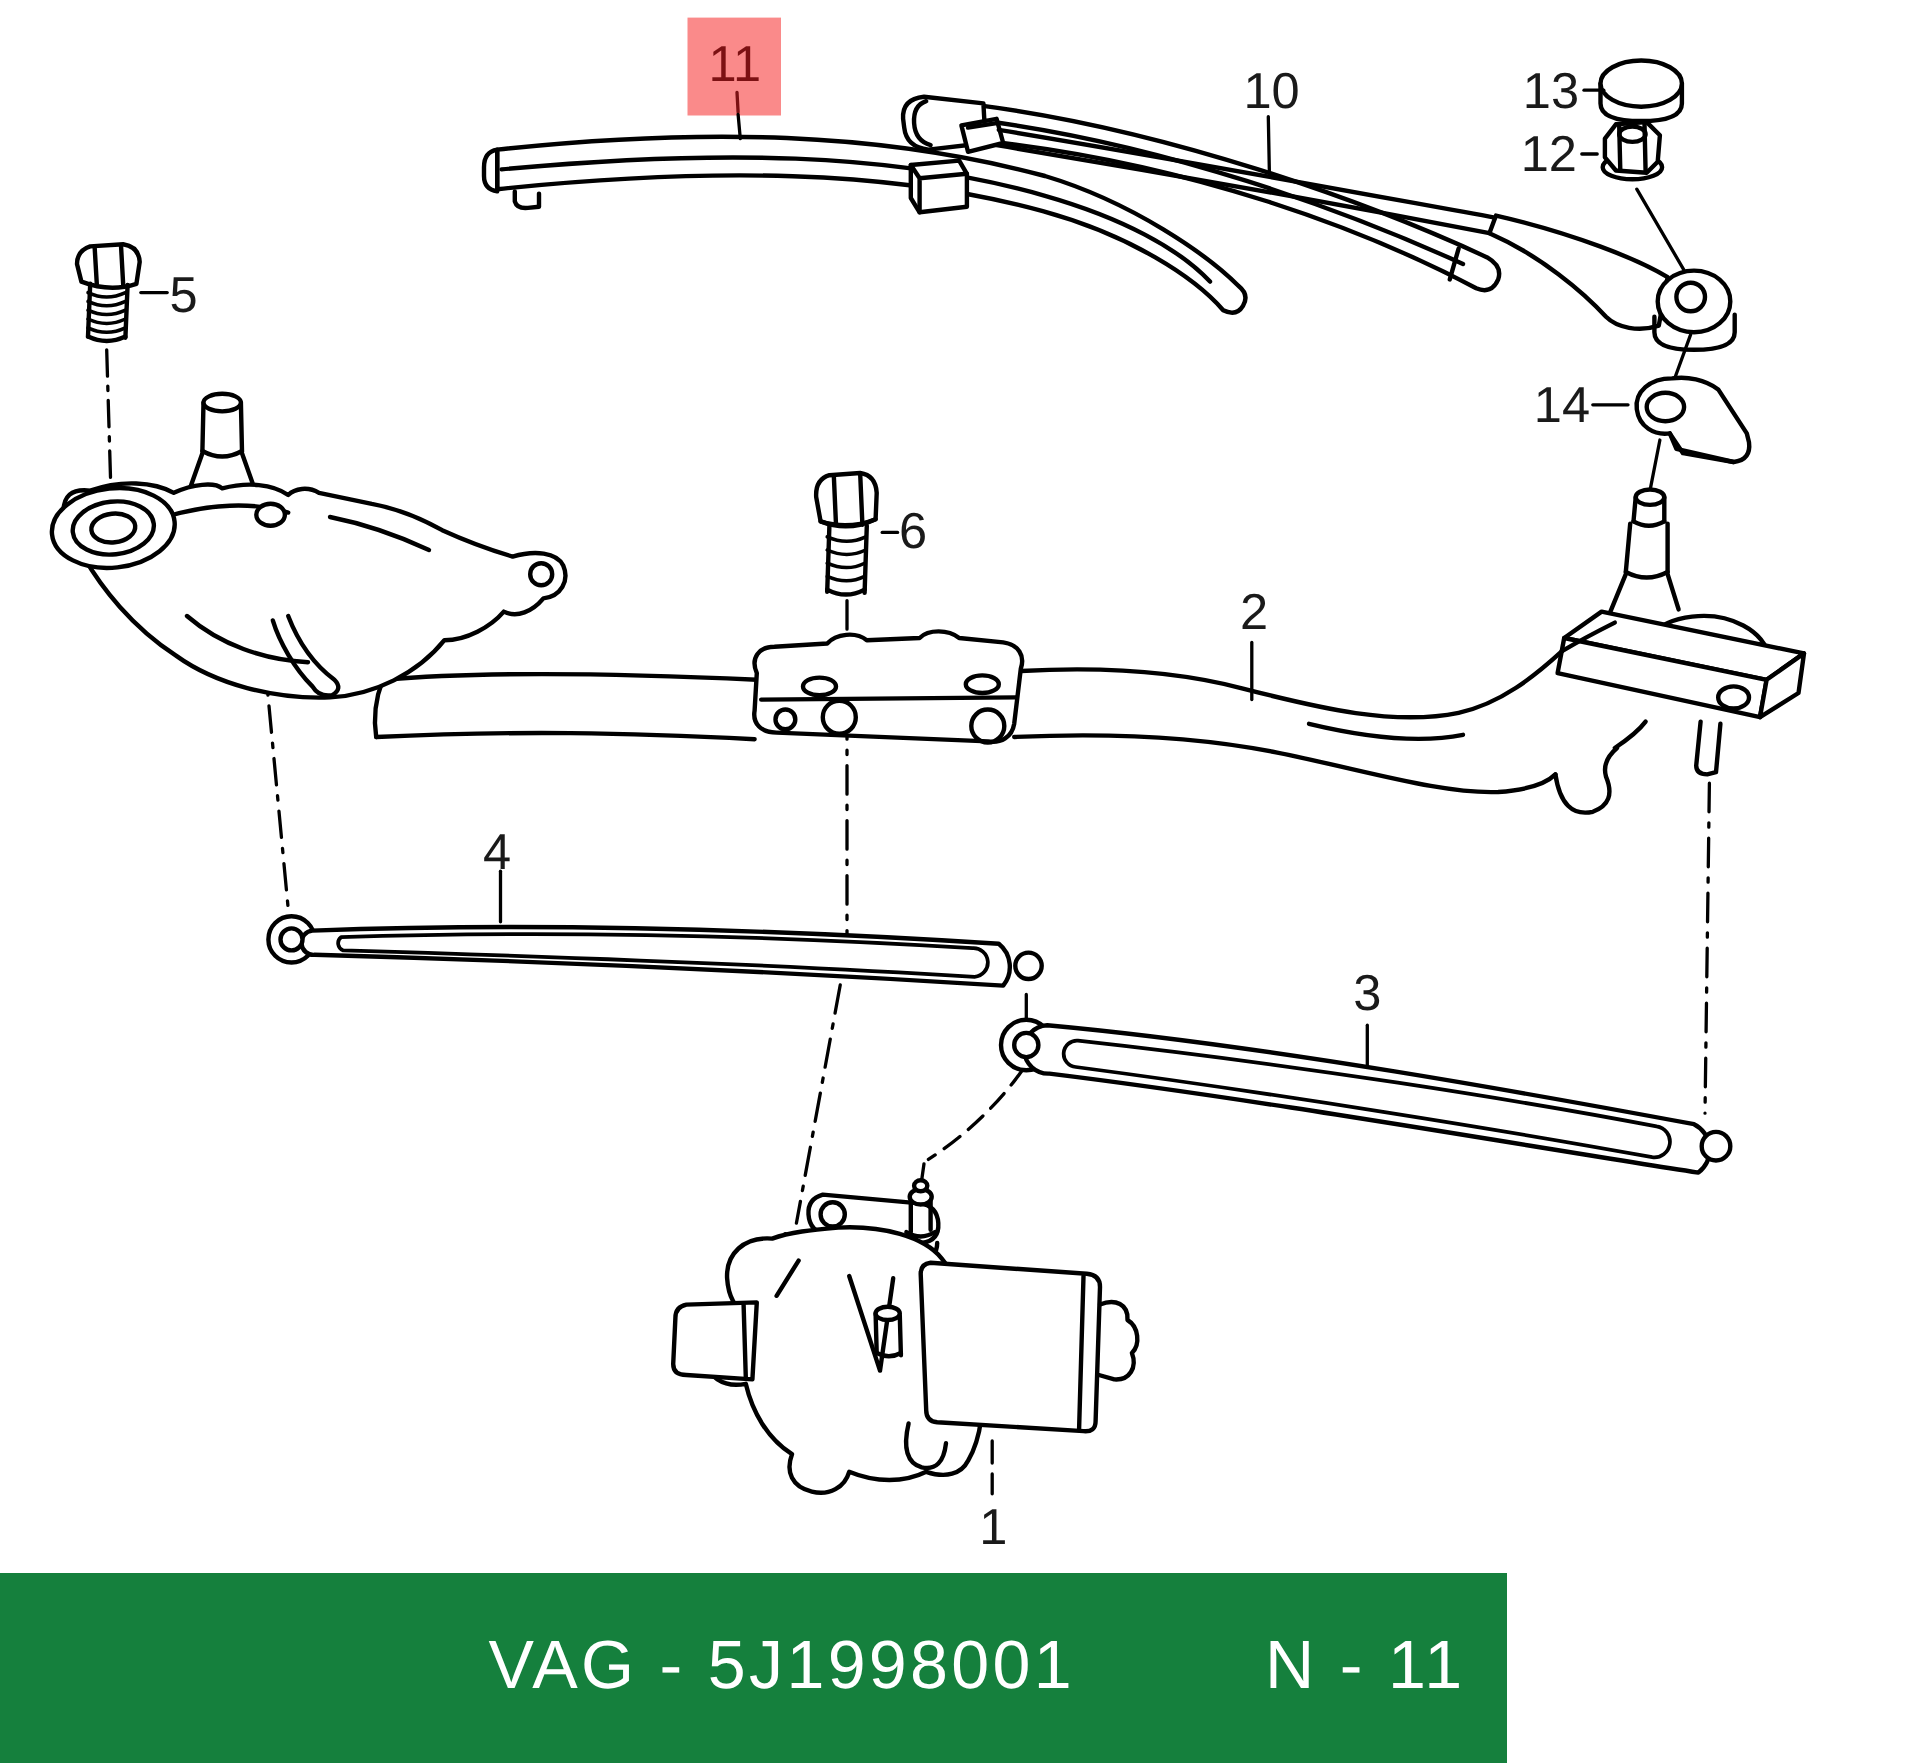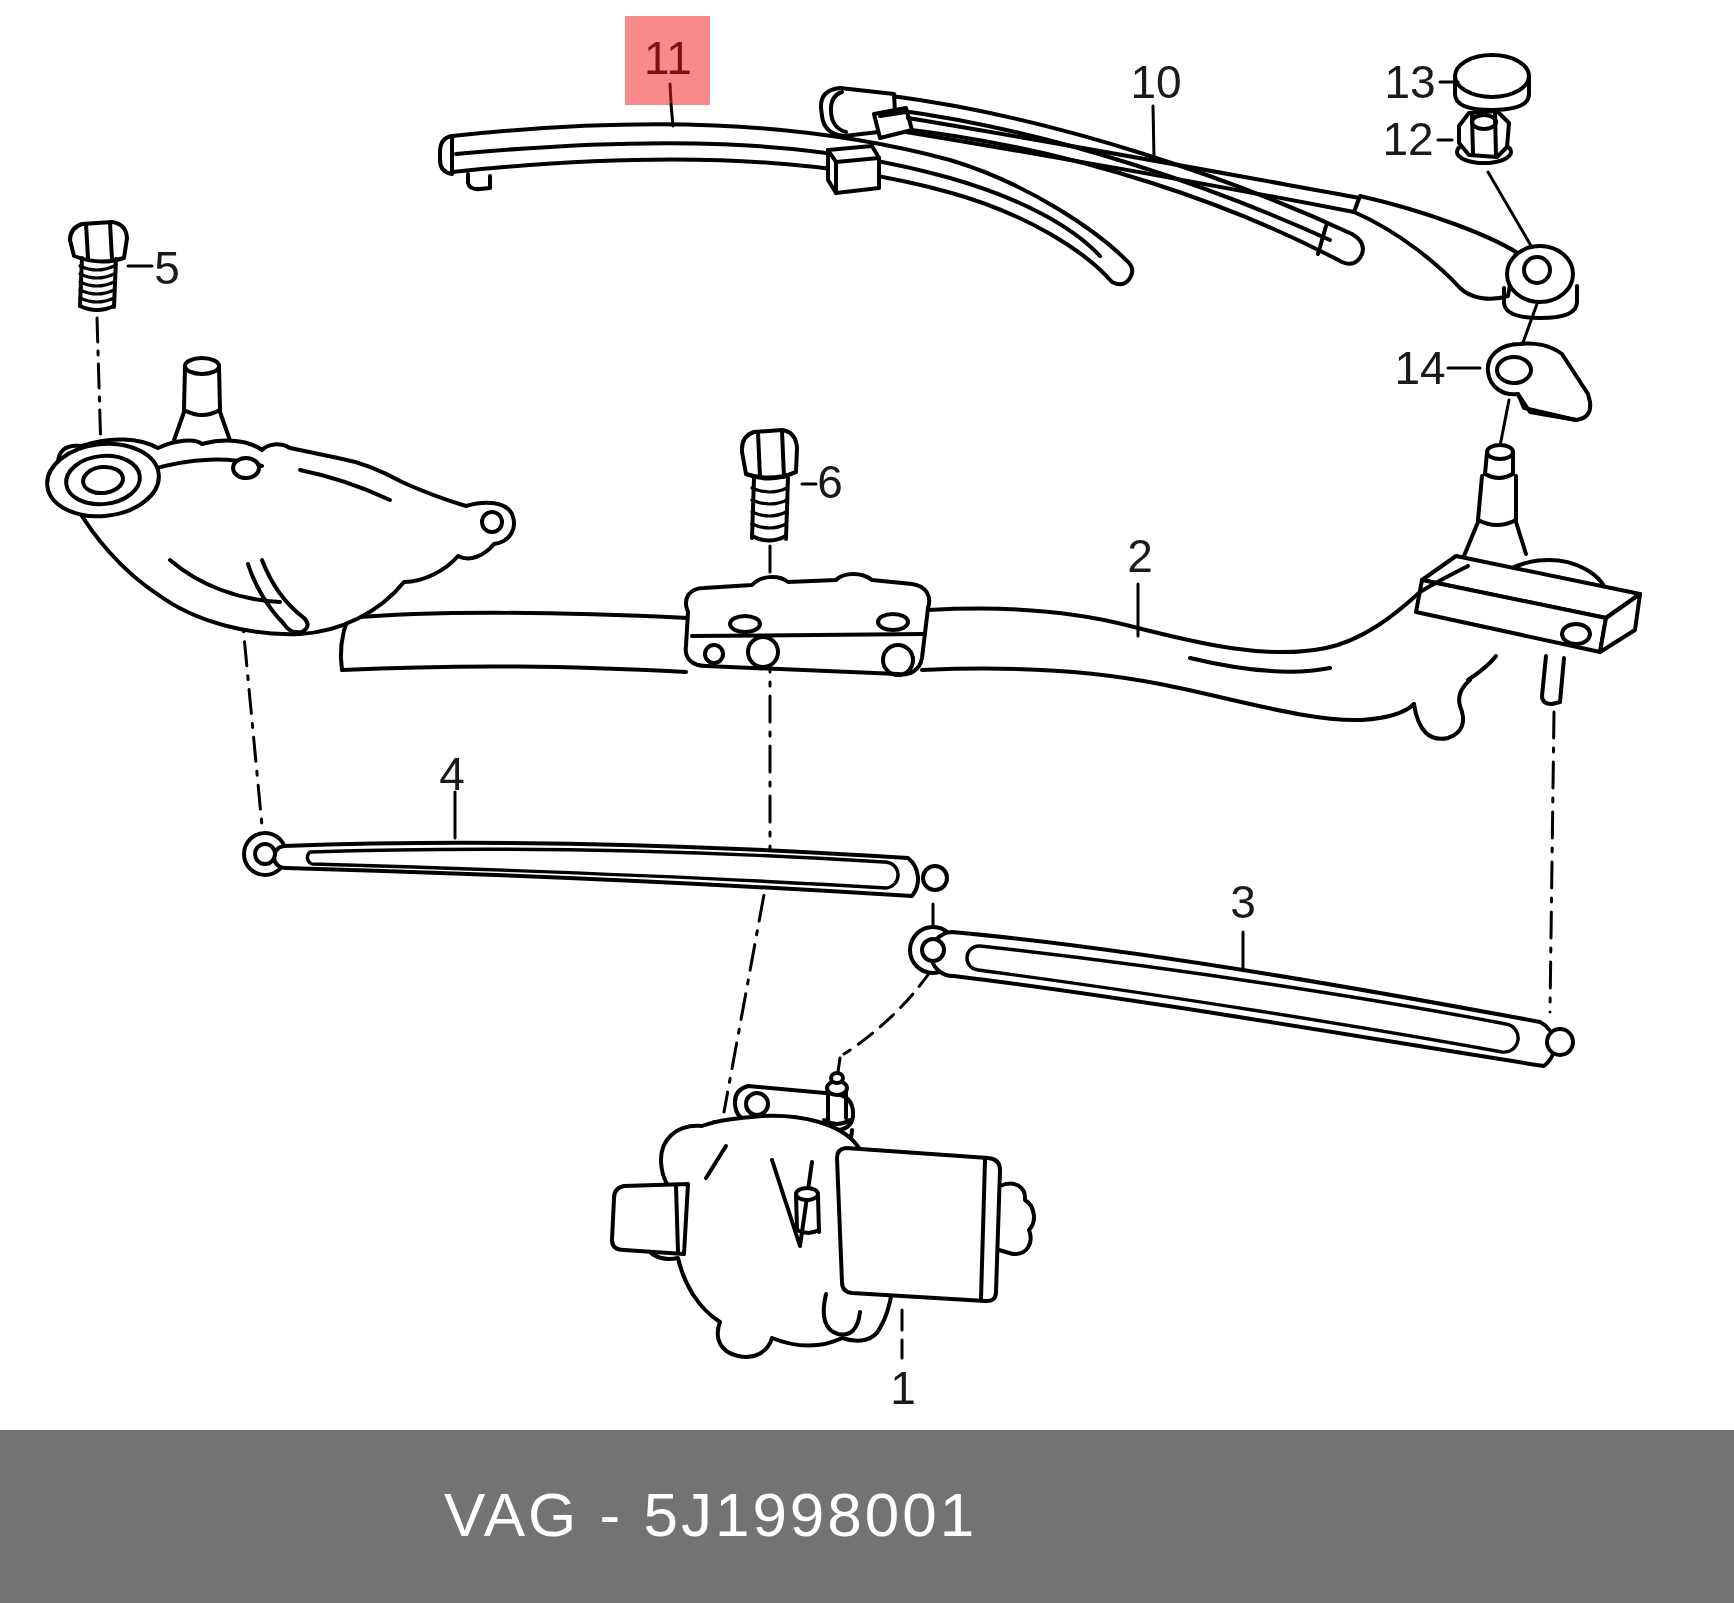--- a/index.html
+++ b/index.html
@@ -13,22 +13,22 @@
   .diagram-wrap{position:absolute;left:0;top:0;width:1734px;height:1430px;}
   svg{display:block;}
   svg text{
     font-family:"Liberation Sans", sans-serif;
     font-size:46px;
     fill:#1a1a1a;
   }
   svg text.hl{fill:#7c1113;}
   .footer{
     position:absolute;left:0;top:1430px;
-    width:1734px;height:173px;
-    background:#737373;
+    width:1370px;height:173px;
+    background:#15803d;
   }
   .footer span{
     position:absolute;top:50%;transform:translateY(-54%);
     color:#ffffff;
     font-size:62px;
     letter-spacing:3px;
     white-space:pre;
   }
   .footer .code{left:444px;}
   .footer .pageref{left:1150px;}
@@ -257,14 +257,15 @@
         <text x="1408" y="155">12</text>
         <text x="1410" y="98">13</text>
         <text x="1420" y="384">14</text>
       </g>
     </g>
   </svg>
   </div>
 
   <div class="footer">
     <span class="code">VAG - 5J1998001</span>
+    <span class="pageref">N - 11</span>
   </div>
 </div>
 
 </body></html>

